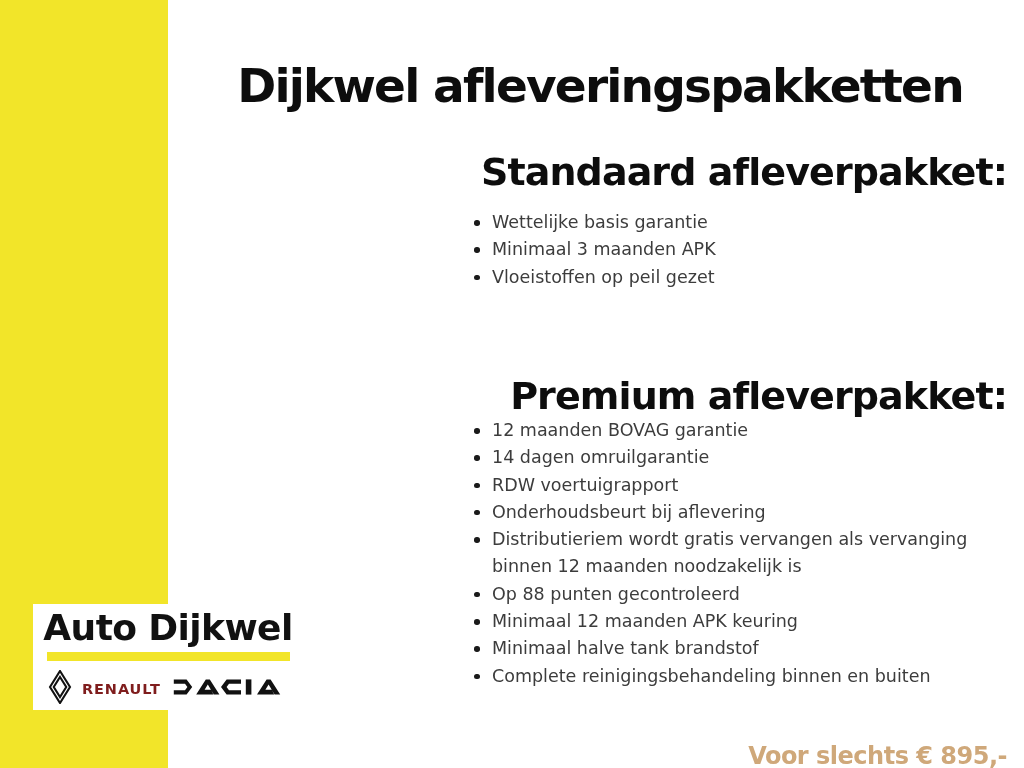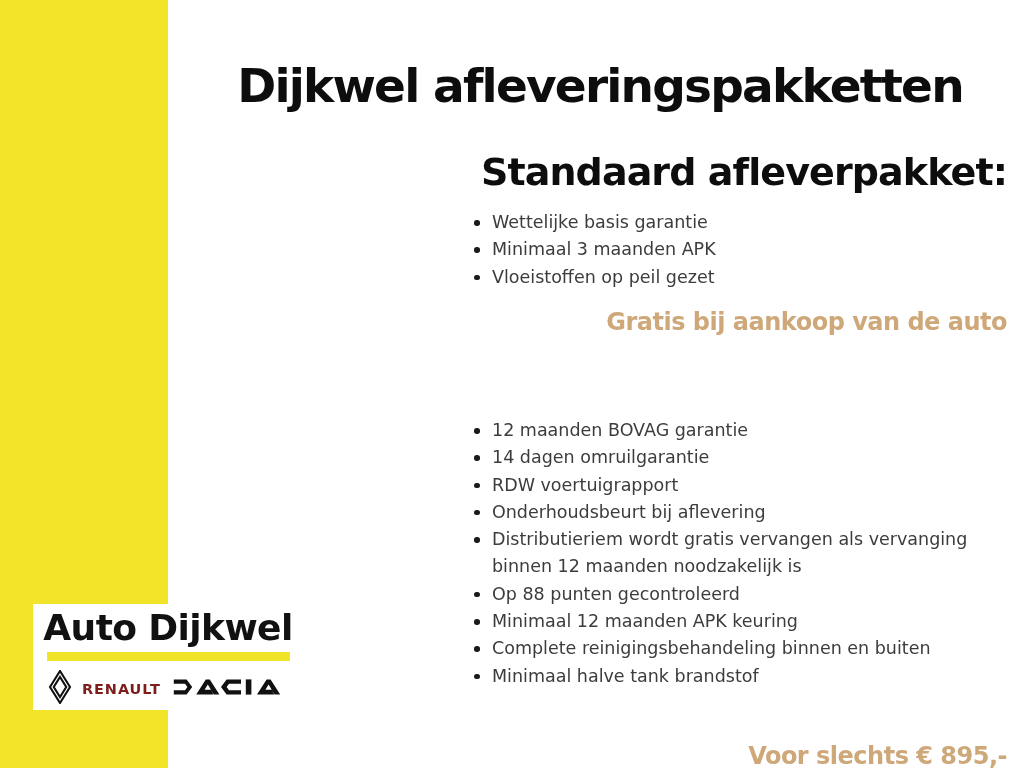--- a/index.html
+++ b/index.html
@@ -176,36 +176,36 @@
     <div id="main-title">Dijkwel afleveringspakketten</div>
 
     <div class="section-heading" id="heading-standaard">Standaard afleverpakket:</div>
 
     <ul class="bullet-list" id="list-standaard">
       <li><span>Wettelijke basis garantie</span></li>
       <li><span>Minimaal 3 maanden APK</span></li>
       <li><span>Vloeistoffen op peil gezet</span></li>
     </ul>
 
-    <div class="accent-line" id="free-note">Gratis bij aankoop van de auto</div>
-
+
+    <div class="section-heading" id="heading-premium">Premium afleverpakket:</div>
 
     <ul class="bullet-list" id="list-premium">
       <li><span>12 maanden BOVAG garantie</span></li>
       <li><span>14 dagen omruilgarantie</span></li>
       <li><span>RDW voertuigrapport</span></li>
       <li><span>Onderhoudsbeurt bij aflevering</span></li>
       <li><span>Distributieriem wordt gratis vervangen als vervanging</span></li>
       <li class="wrap-line">
           <span class="cont-line">binnen 12 maanden noodzakelijk is</span>
         </li>
       <li><span>Op 88 punten gecontroleerd</span></li>
       <li><span>Minimaal 12 maanden APK keuring</span></li>
+      <li><span>Minimaal halve tank brandstof</span></li>
       <li><span>Complete reinigingsbehandeling binnen en buiten</span></li>
-      <li><span>Minimaal halve tank brandstof</span></li>
     </ul>
 
     <div class="accent-line" id="price-note">Voor slechts € 895,-</div>
 
   </div>
 
   <div id="logo-card">
     <div id="logo-wordmark">Auto Dijkwel</div>
     <div id="logo-rule"></div>
     <div id="logo-brands">

